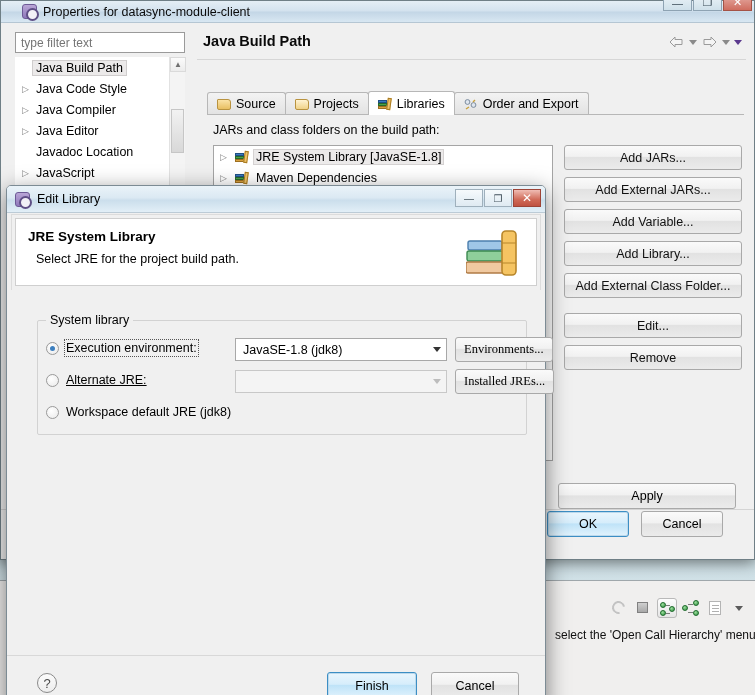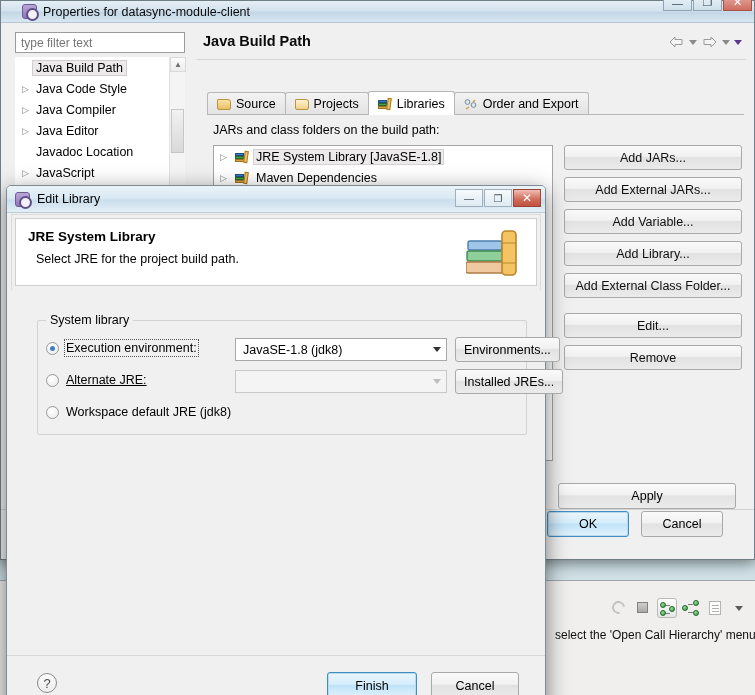--- a/index.html
+++ b/index.html
@@ -312,21 +312,21 @@
     position: absolute; right: 0; top: 0; width: 19px; height: 21px;
     display:flex; align-items:center; justify-content:center;
   }
   .combo.disabled { background:#f4f4f4; color:#b5b5b5; border-color:#c8c8c8; }
   .cbtn {
     position: absolute; height: 25px;
     border: 1px solid #a9a9a9; border-radius: 3px;
     background: linear-gradient(180deg,#fafafa 0%,#f1f1f1 45%,#e2e2e2 50%,#ebebeb 100%);
     font-size: 12.5px; display:flex; align-items:center; justify-content:center;
     padding: 0 8px; white-space: nowrap;
-    font-family: Liberation Sans, sans-serif;
+    font-family: Liberation Serif, serif;
   }
   #dlg-footer {
     position: absolute; left: 0; right: 0; bottom: 0; height: 56px;
     background: #f0f0f0;
     border-top: 1px solid #d8d8d8;
   }
   #help-icon {
     position: absolute; left: 30px; top: 17px; width: 20px; height: 20px;
     border: 1px solid #8a8a8a; border-radius: 50%;
     display:flex;align-items:center;justify-content:center;

